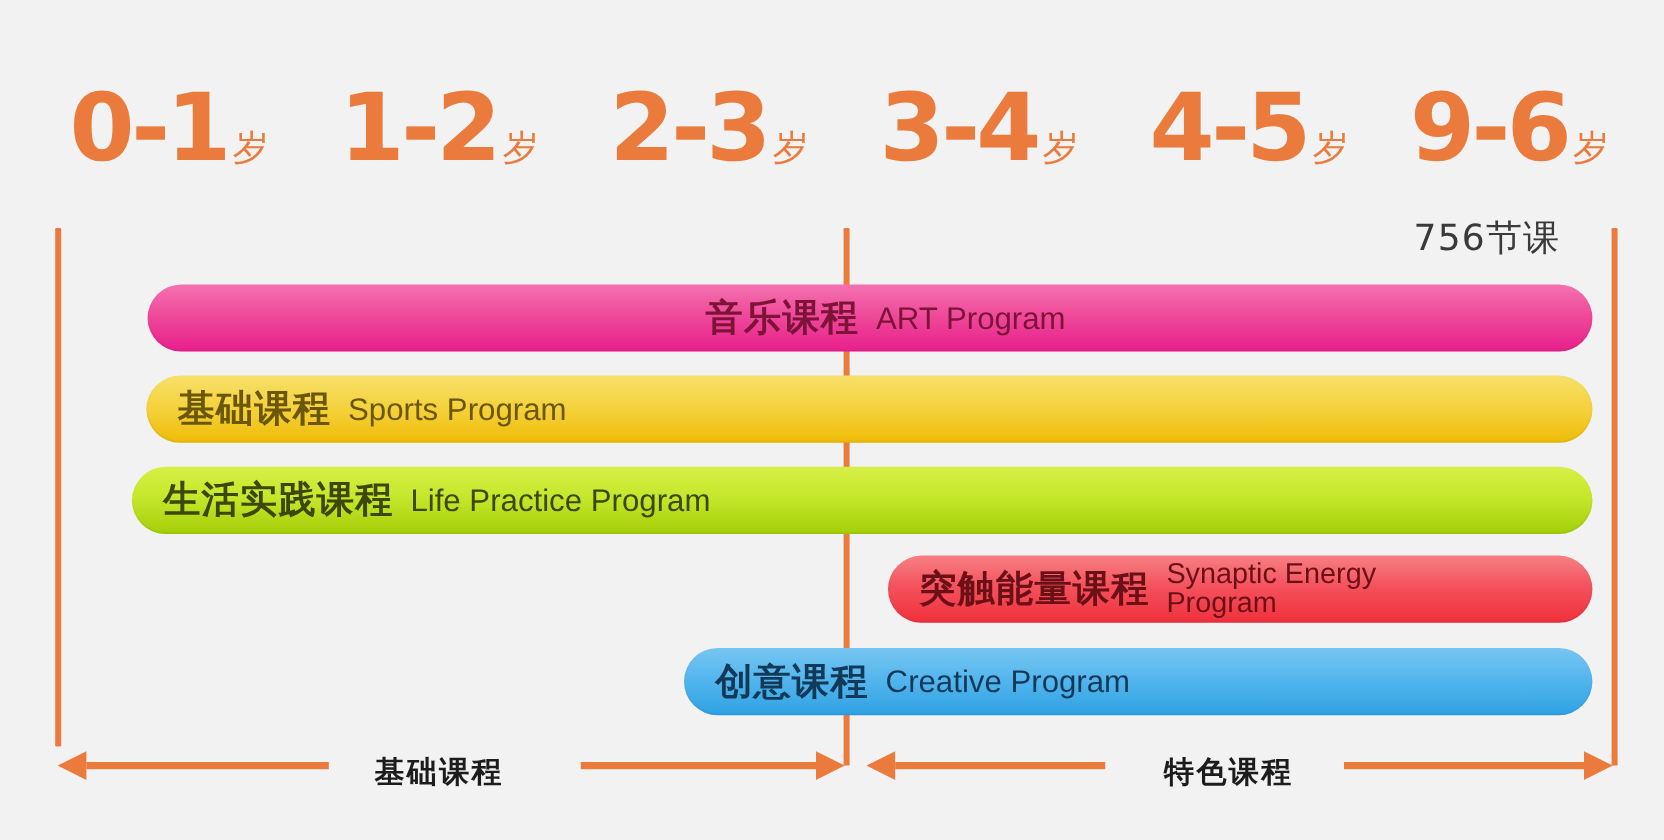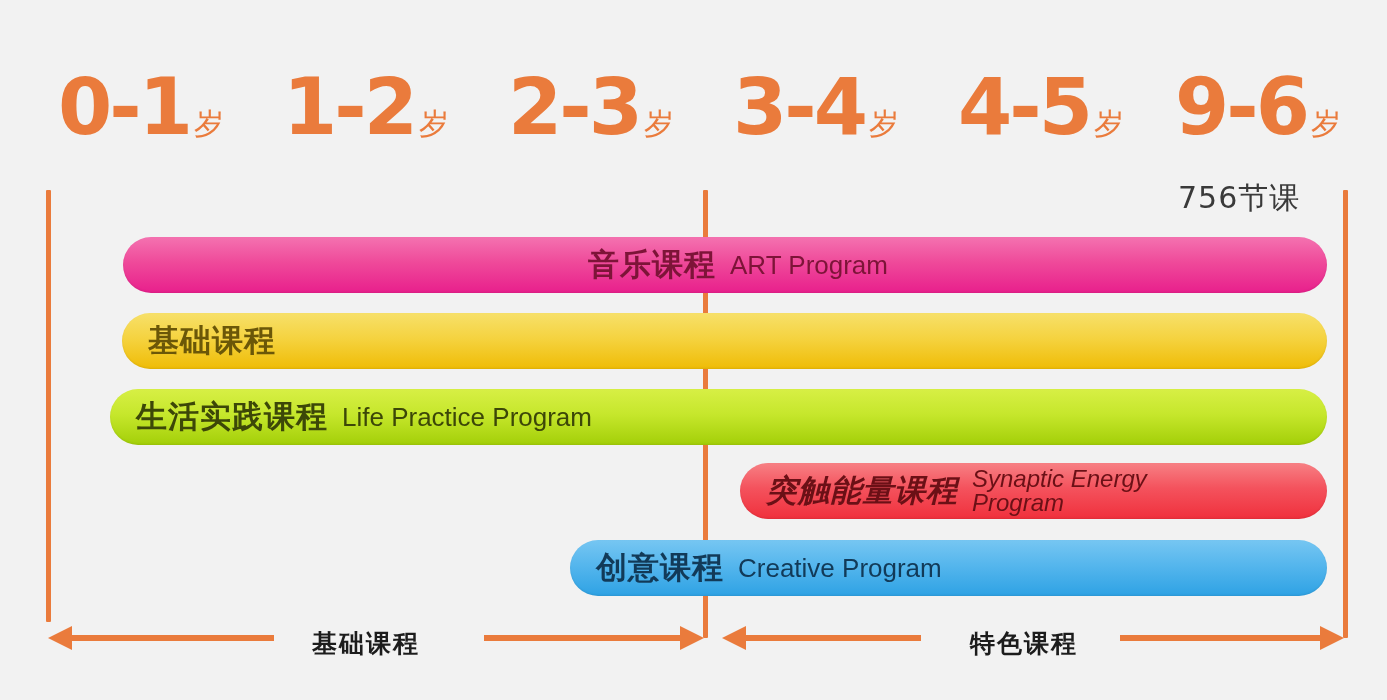--- a/index.html
+++ b/index.html
@@ -114,21 +114,21 @@
   .bar-life {
     left: 110px; top: 389px; width: 1217px;
     background: linear-gradient(to bottom, #d7ef45 0%, #c6e72c 45%, #a3cf08 100%);
   }
   .bar-life .cn, .bar-life .en { color: #3c4708; }
 
   .bar-synaptic {
     left: 740px; top: 463px; width: 587px;
     background: linear-gradient(to bottom, #f78084 0%, #f4525d 45%, #f0303c 100%);
   }
-  .bar-synaptic .cn, .bar-synaptic .en { color: #6b1016; font-style: italic; }
+  .bar-synaptic .cn, .bar-synaptic .en { color: #6b1016; }
   .bar-synaptic .en { font-size: 24px; line-height: 1.02; }
 
   .bar-creative {
     left: 570px; top: 540px; width: 757px;
     background: linear-gradient(to bottom, #76c6f2 0%, #55b6ed 45%, #2ea2e4 100%);
   }
   .bar-creative .cn, .bar-creative .en { color: #123a58; }
 
   
   .arrow-row { position: absolute; left: 0; top: 612px; width: 1387px; height: 60px; }
@@ -200,20 +200,21 @@
 
   <div class="bars">
 
     <div class="bar bar-music">
       <span class="cn">音乐课程</span>
       <span class="en">ART Program</span>
     </div>
 
     <div class="bar bar-sports">
       <span class="cn">基础课程</span>
+      <span class="en">Sports Program</span>
     </div>
 
     <div class="bar bar-life">
       <span class="cn">生活实践课程</span>
       <span class="en">Life Practice Program</span>
     </div>
 
     <div class="bar bar-synaptic">
       <span class="cn">突触能量课程</span>
       <span class="en">Synaptic Energy

